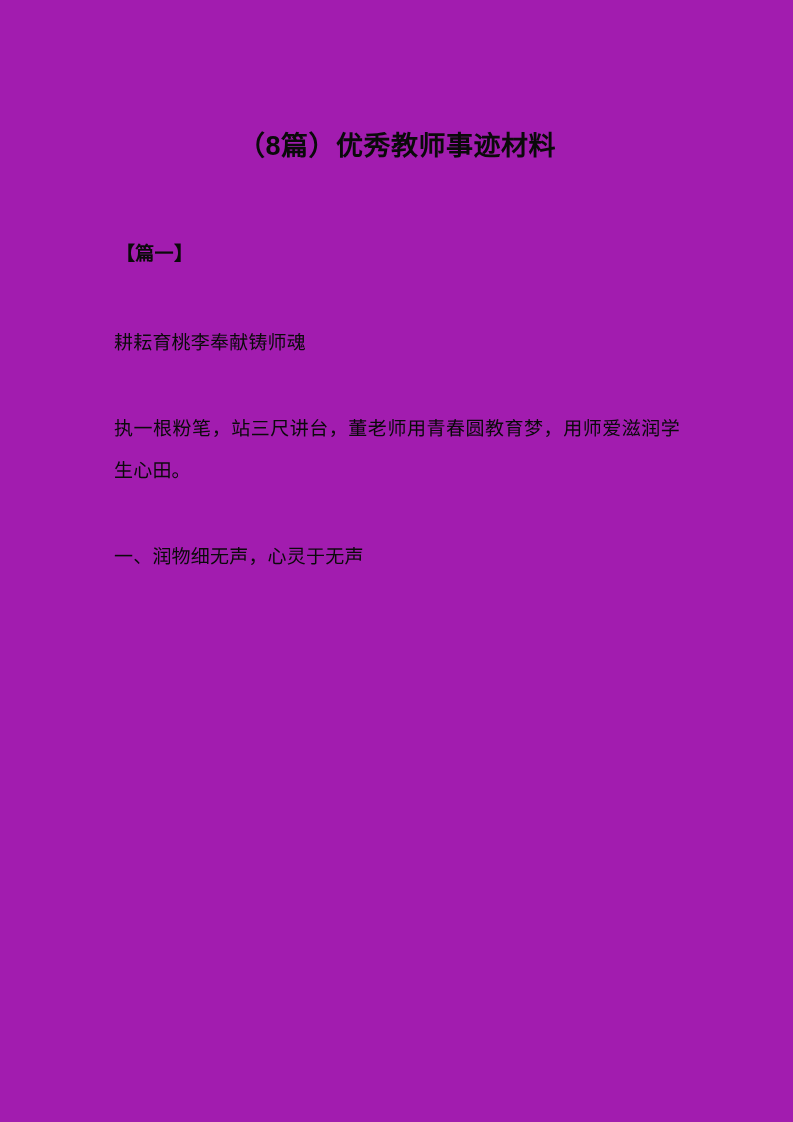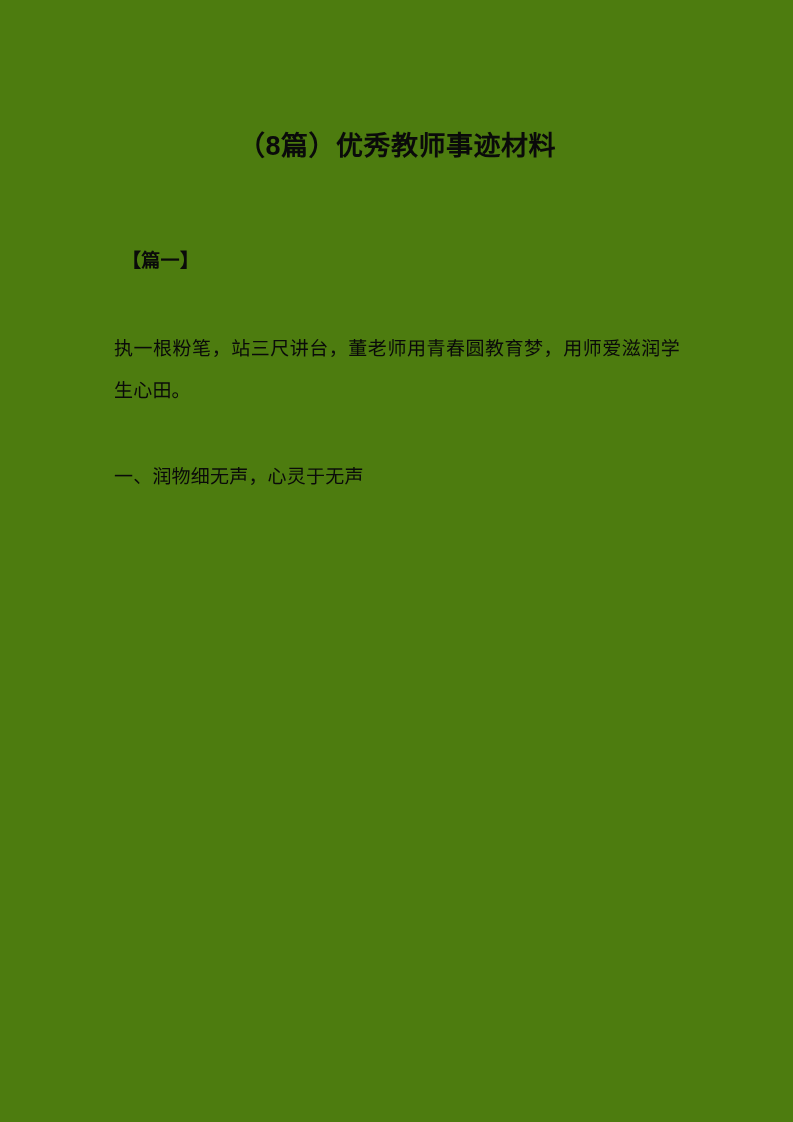--- a/index.html
+++ b/index.html
@@ -6,21 +6,21 @@
     margin: 0;
     padding: 0;
     background: #ffffff;
   }
 
   .page {
     position: relative;
     width: 793px;
     height: 1122px;
     margin: 0 auto;
-    background: #4d7c0f;
+    background: #a21caf;
     box-sizing: border-box;
     overflow: hidden;
     font-family: "Liberation Sans", "DejaVu Sans", sans-serif;
     color: #0a0a0a;
     -webkit-font-smoothing: antialiased;
   }
 
   .content {
     position: absolute;
     left: 114px;
@@ -35,27 +35,28 @@
     font-size: 27px;
     font-weight: bold;
     line-height: 40px;
     text-align: center;
     letter-spacing: 0.5px;
     white-space: nowrap;
   }
 
   
   .section-label {
-    margin: 8px;
+    margin: 2px;
     padding-top: 72px;
     font-size: 19px;
     font-weight: bold;
     line-height: 30px;
     text-align: left;
     letter-spacing: 0.3px;
+    font-family: Liberation Mono, monospace;
   }
 
   
   .para {
     margin: 0;
     font-size: 19px;
     line-height: 42px;
     text-align: justify;
     text-justify: inter-ideograph;
     letter-spacing: 0.2px;
@@ -70,20 +71,21 @@
 </head>
 <body>
 
 <div class="page">
   <div class="content">
 
     <h1 class="doc-title">（8篇）优秀教师事迹材料</h1>
 
     <h2 class="section-label">【篇一】</h2>
 
+    <p class="para subtitle">耕耘育桃李奉献铸师魂</p>
 
     <p class="para lead">执一根粉笔，站三尺讲台，董老师用青春圆教育梦，用师爱滋润学生心田。</p>
 
     <p class="para heading">一、润物细无声，心灵于无声</p>
 
 
   </div>
 </div>
 
 </body></html>

